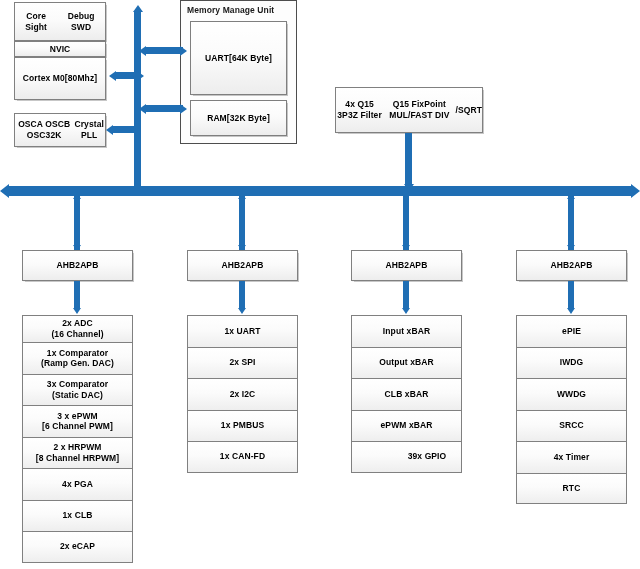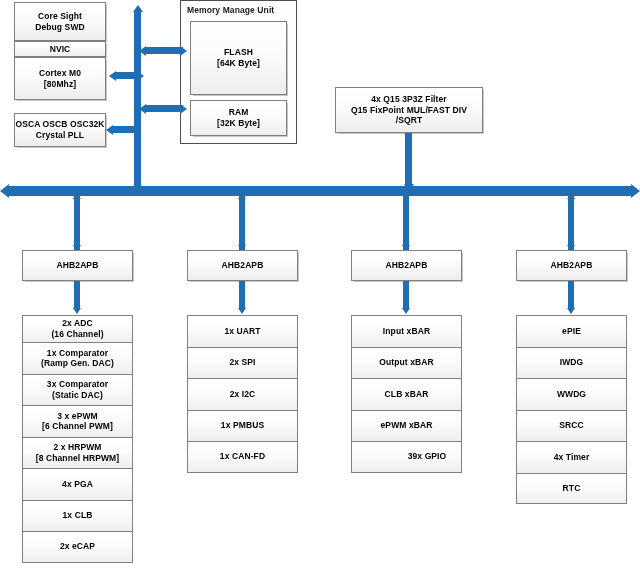--- a/index.html
+++ b/index.html
@@ -20,21 +20,20 @@
     overflow: hidden;
   }
 
   
   .blk {
     position: absolute;
     box-sizing: border-box;
     border: 1px solid #7f7f7f;
     background: linear-gradient(to bottom, #ffffff 0%, #fbfbfb 45%, #ededed 100%);
     display: flex;
-    flex-direction: column;
     align-items: center;
     justify-content: center;
     text-align: center;
     color: #000000;
     font-weight: bold;
     font-size: 8.5px;
     line-height: 1.28;
     letter-spacing: 0.1px;
     box-shadow: 0.5px 0.5px 0.8px rgba(0,0,0,0.22);
   }
@@ -121,21 +120,21 @@
 
   <div class="blk thickborder" style="left:14px; top:113px; width:92px; height:34px;">
     <span class="l2">OSCA OSCB OSC32K</span>
     <span class="l2">Crystal PLL</span>
   </div>
 
   <div class="container-box" style="left:180px; top:0px; width:117px; height:144px;"></div>
   <div class="container-title" style="left:187px; top:5px;">Memory Manage Unit</div>
 
   <div class="blk" style="left:190px; top:21px; width:97px; height:74px;">
-    <span class="l2">FLASH</span>
+    <span class="l2">UART</span>
     <span class="l2">[64K Byte]</span>
   </div>
 
   <div class="blk" style="left:190px; top:100px; width:97px; height:36px;">
     <span class="l2">RAM</span>
     <span class="l2">[32K Byte]</span>
   </div>
 
   <div class="blk thickborder" style="left:335px; top:87px; width:148px; height:46px;">
     <span class="l2">4x  Q15 3P3Z Filter</span>

